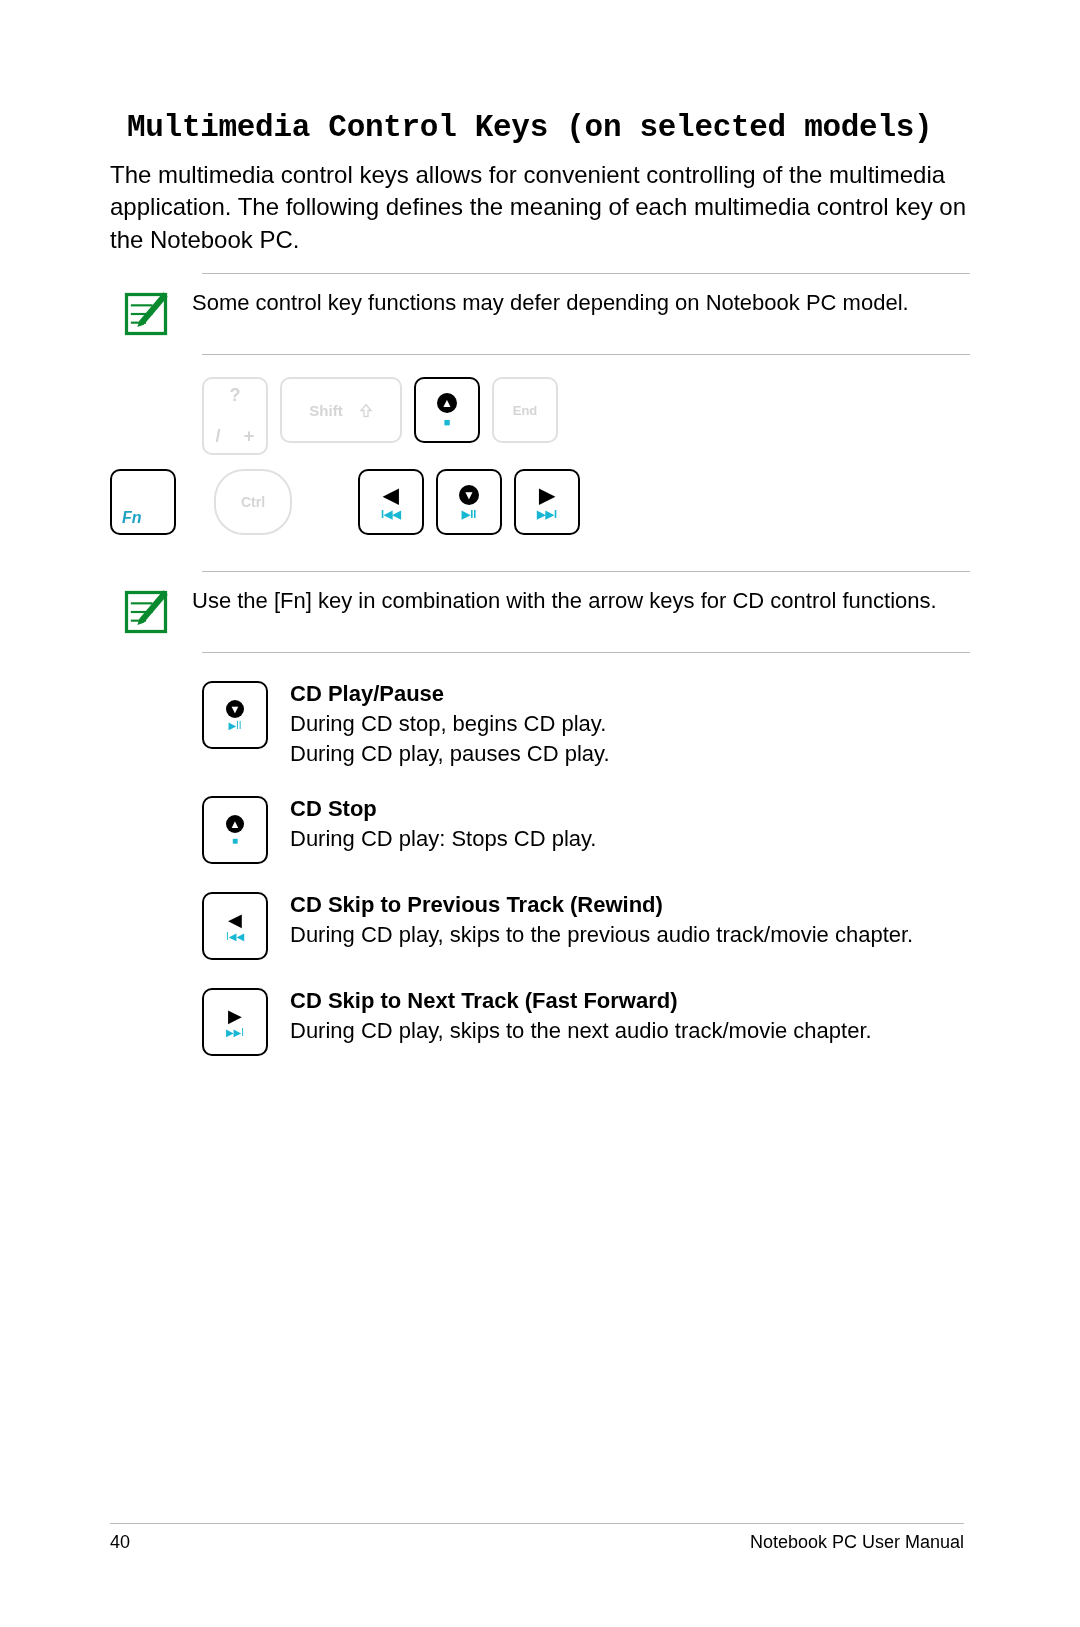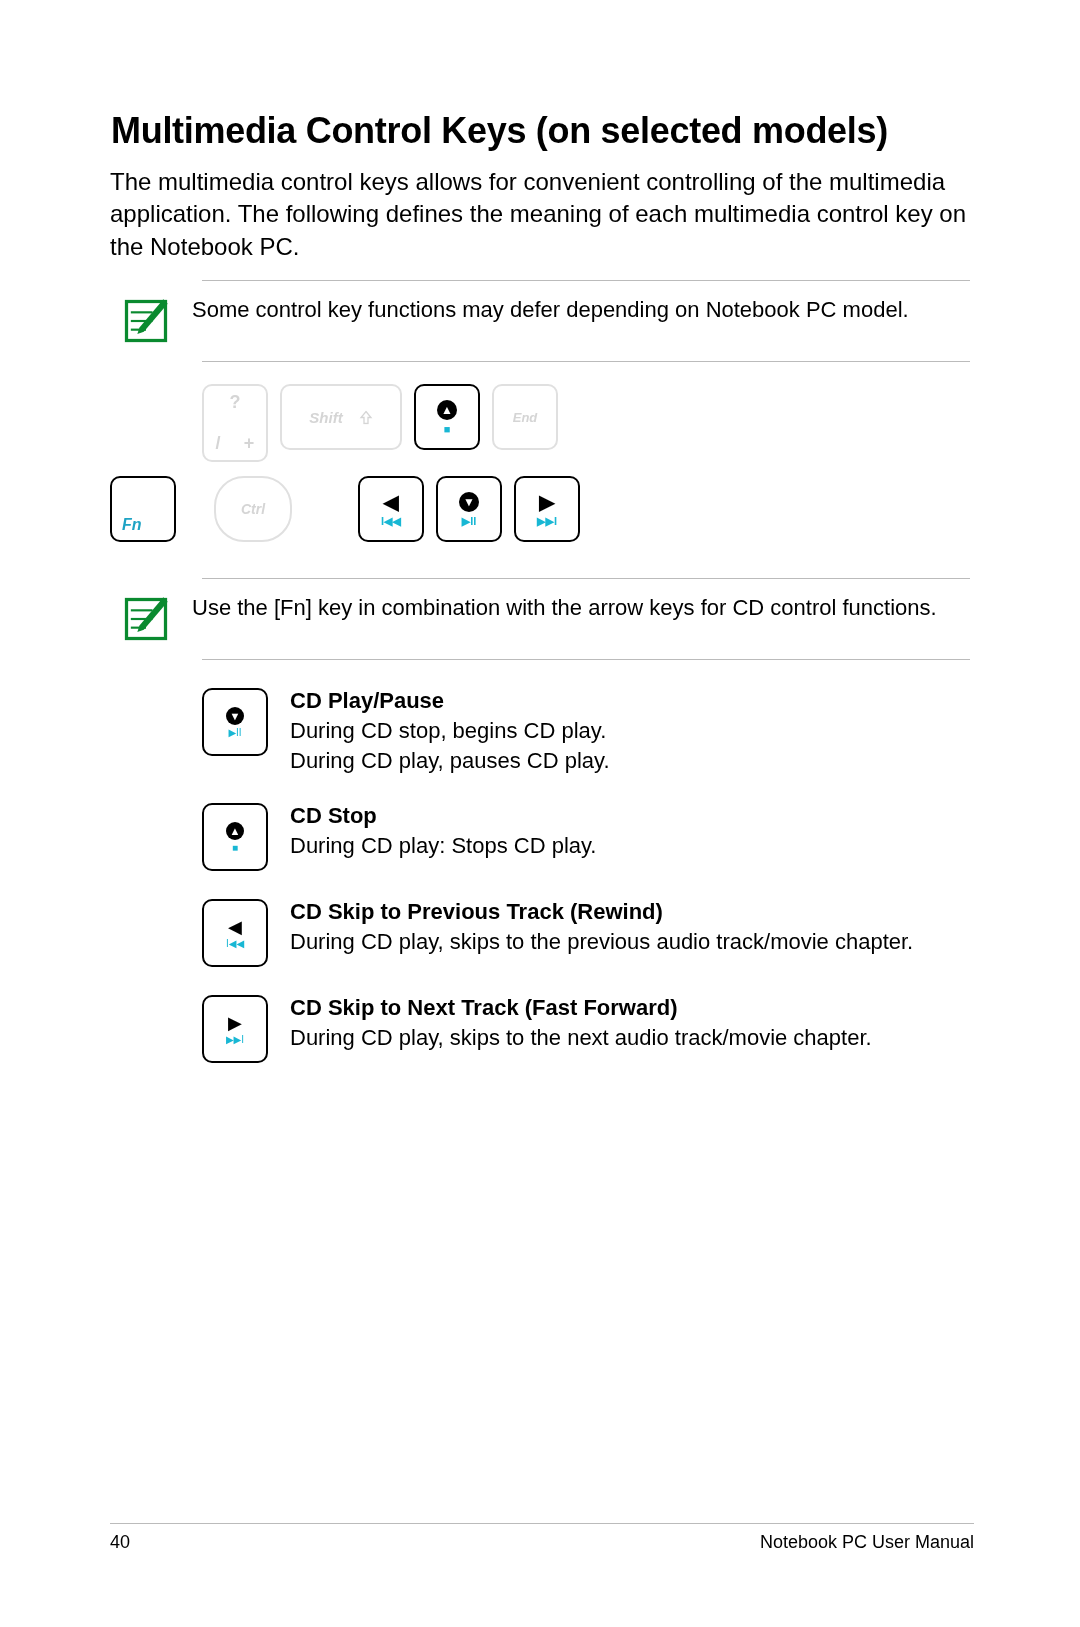--- a/index.html
+++ b/index.html
@@ -10,24 +10,25 @@
     color: #000;
   }
   .page {
     width: 1080px;
     height: 1627px;
     box-sizing: border-box;
     padding: 110px 110px 0 110px;
     position: relative;
   }
   h1 {
-    font-size: 36px;
+    font-size: 31px;
     font-weight: 700;
-    margin: 0 0 14px 1px;
+    margin: 0 0 14px 17px;
     letter-spacing: -0.3px;
+    font-family: Liberation Mono, monospace;
   }
   .intro {
     font-size: 24px;
     line-height: 1.35;
     margin: 0 0 17px 0;
   }
   .rule {
     border: none;
     border-top: 1px solid #bbb;
     margin: 8px 0 8px 92px;
@@ -92,21 +93,21 @@
     justify-content: flex-end;
     padding: 6px 0 6px 10px;
   }
   .key-sm { width: 66px; height: 66px; }
   .key-shift { width: 122px; height: 66px; }
   .key-slash { width: 66px; height: 78px; }
   .key-fnkey { width: 66px; height: 66px; }
   .key-ctrl { width: 78px; height: 66px; border-radius: 30px; }
   .spacer-42 { width: 42px; }
   .key .top { position:absolute; top:6px; font-size:18px; }
-  .key .mid { position:absolute; top:50%; transform:translateY(-50%); font-size:15px; font-style:italic; font-weight:700; display:flex; align-items:center; gap:16px; }
+  .key .mid { position:absolute; top:50%; transform:translateY(-50%); font-size:15px; font-weight:700; display:flex; align-items:center; gap:16px; }
   .key .botrow { position:absolute; bottom:6px; left:0; right:0; display:flex; justify-content:space-around; font-size:18px; }
   .ghost-txt { color:#d5d5d5; }
   .arrow-main { font-size:20px; line-height:1; }
   .arrow-circ {
     width:20px; height:20px; border-radius:50%; background:#000; color:#fff;
     display:flex; align-items:center; justify-content:center; font-size:12px;
   }
   .tiny-cyan { color:#18b7d4; font-size:11px; margin-top:4px; line-height:1; }
   
   .desc {
@@ -127,21 +128,21 @@
     margin-top: 2px;
   }
   .desc-key .arrow-circ { width:18px; height:18px; font-size:11px; }
   .desc-key .arrow-main { font-size:18px; }
   .desc-key .tiny-cyan { font-size:10px; margin-top:3px; }
   .desc-body { font-size:22px; line-height:1.35; }
   .desc-body b { font-weight:700; }
   
   .footer {
     position:absolute;
-    left:110px; right:106px; bottom:74px;text-align:center;
+    left:110px; right:116px; bottom:74px;text-align:center;
   }
   .footer-line {
     display:flex; justify-content:space-between;
     font-size:18px;
     margin-top:4px;
   }
 </style>
 </head>
 <body>
 

